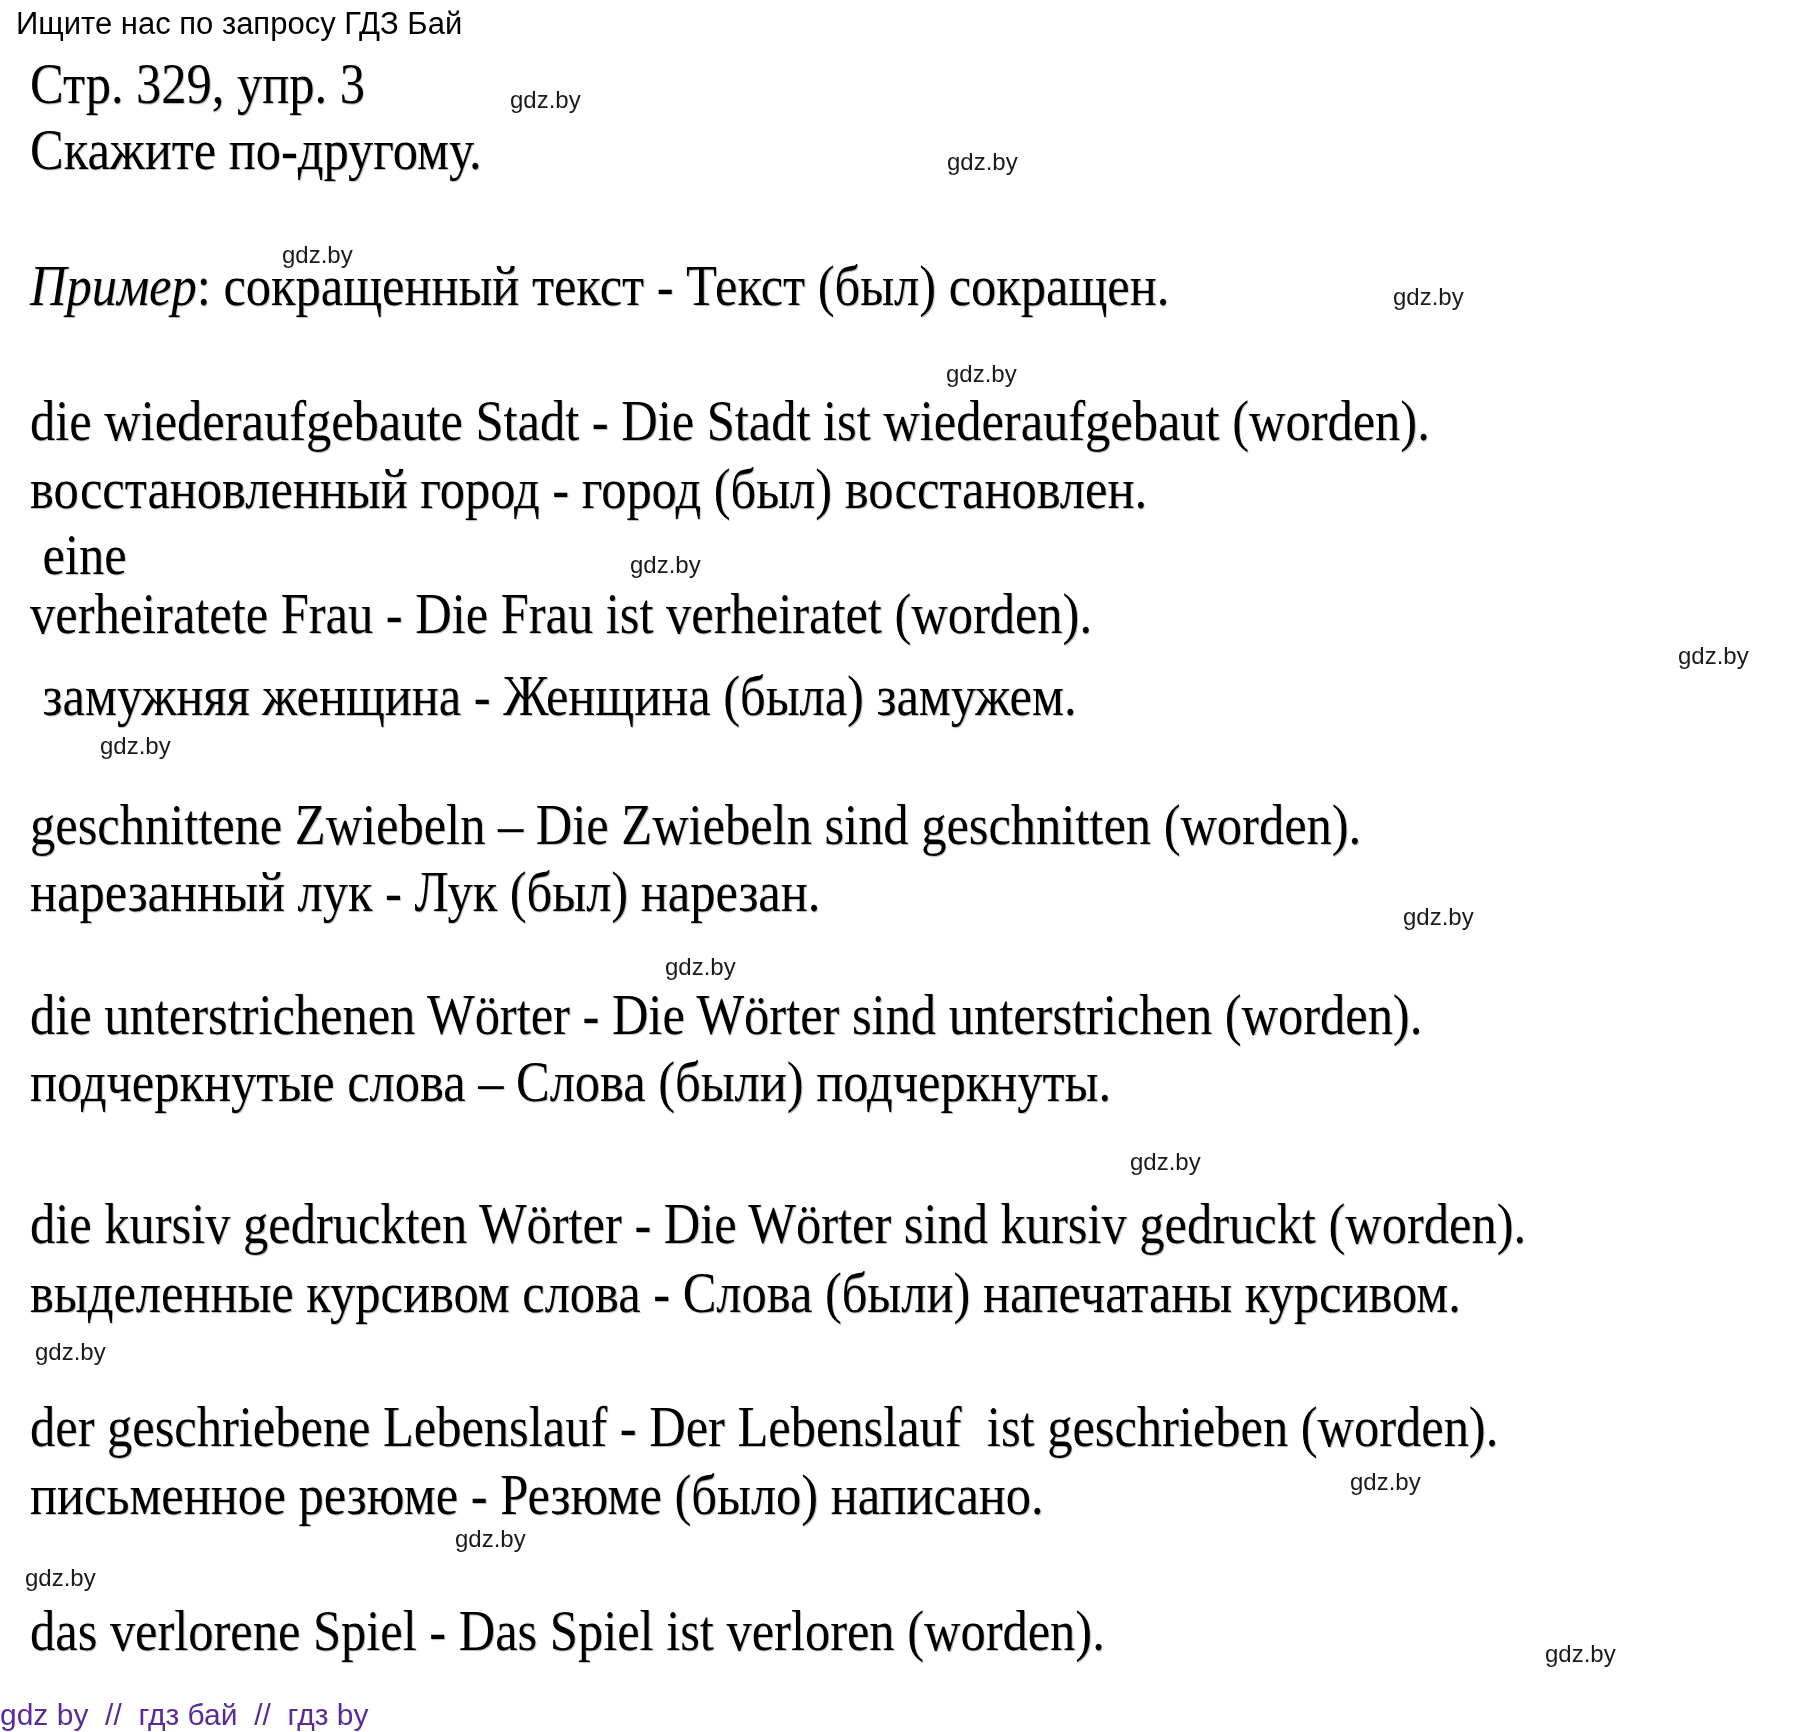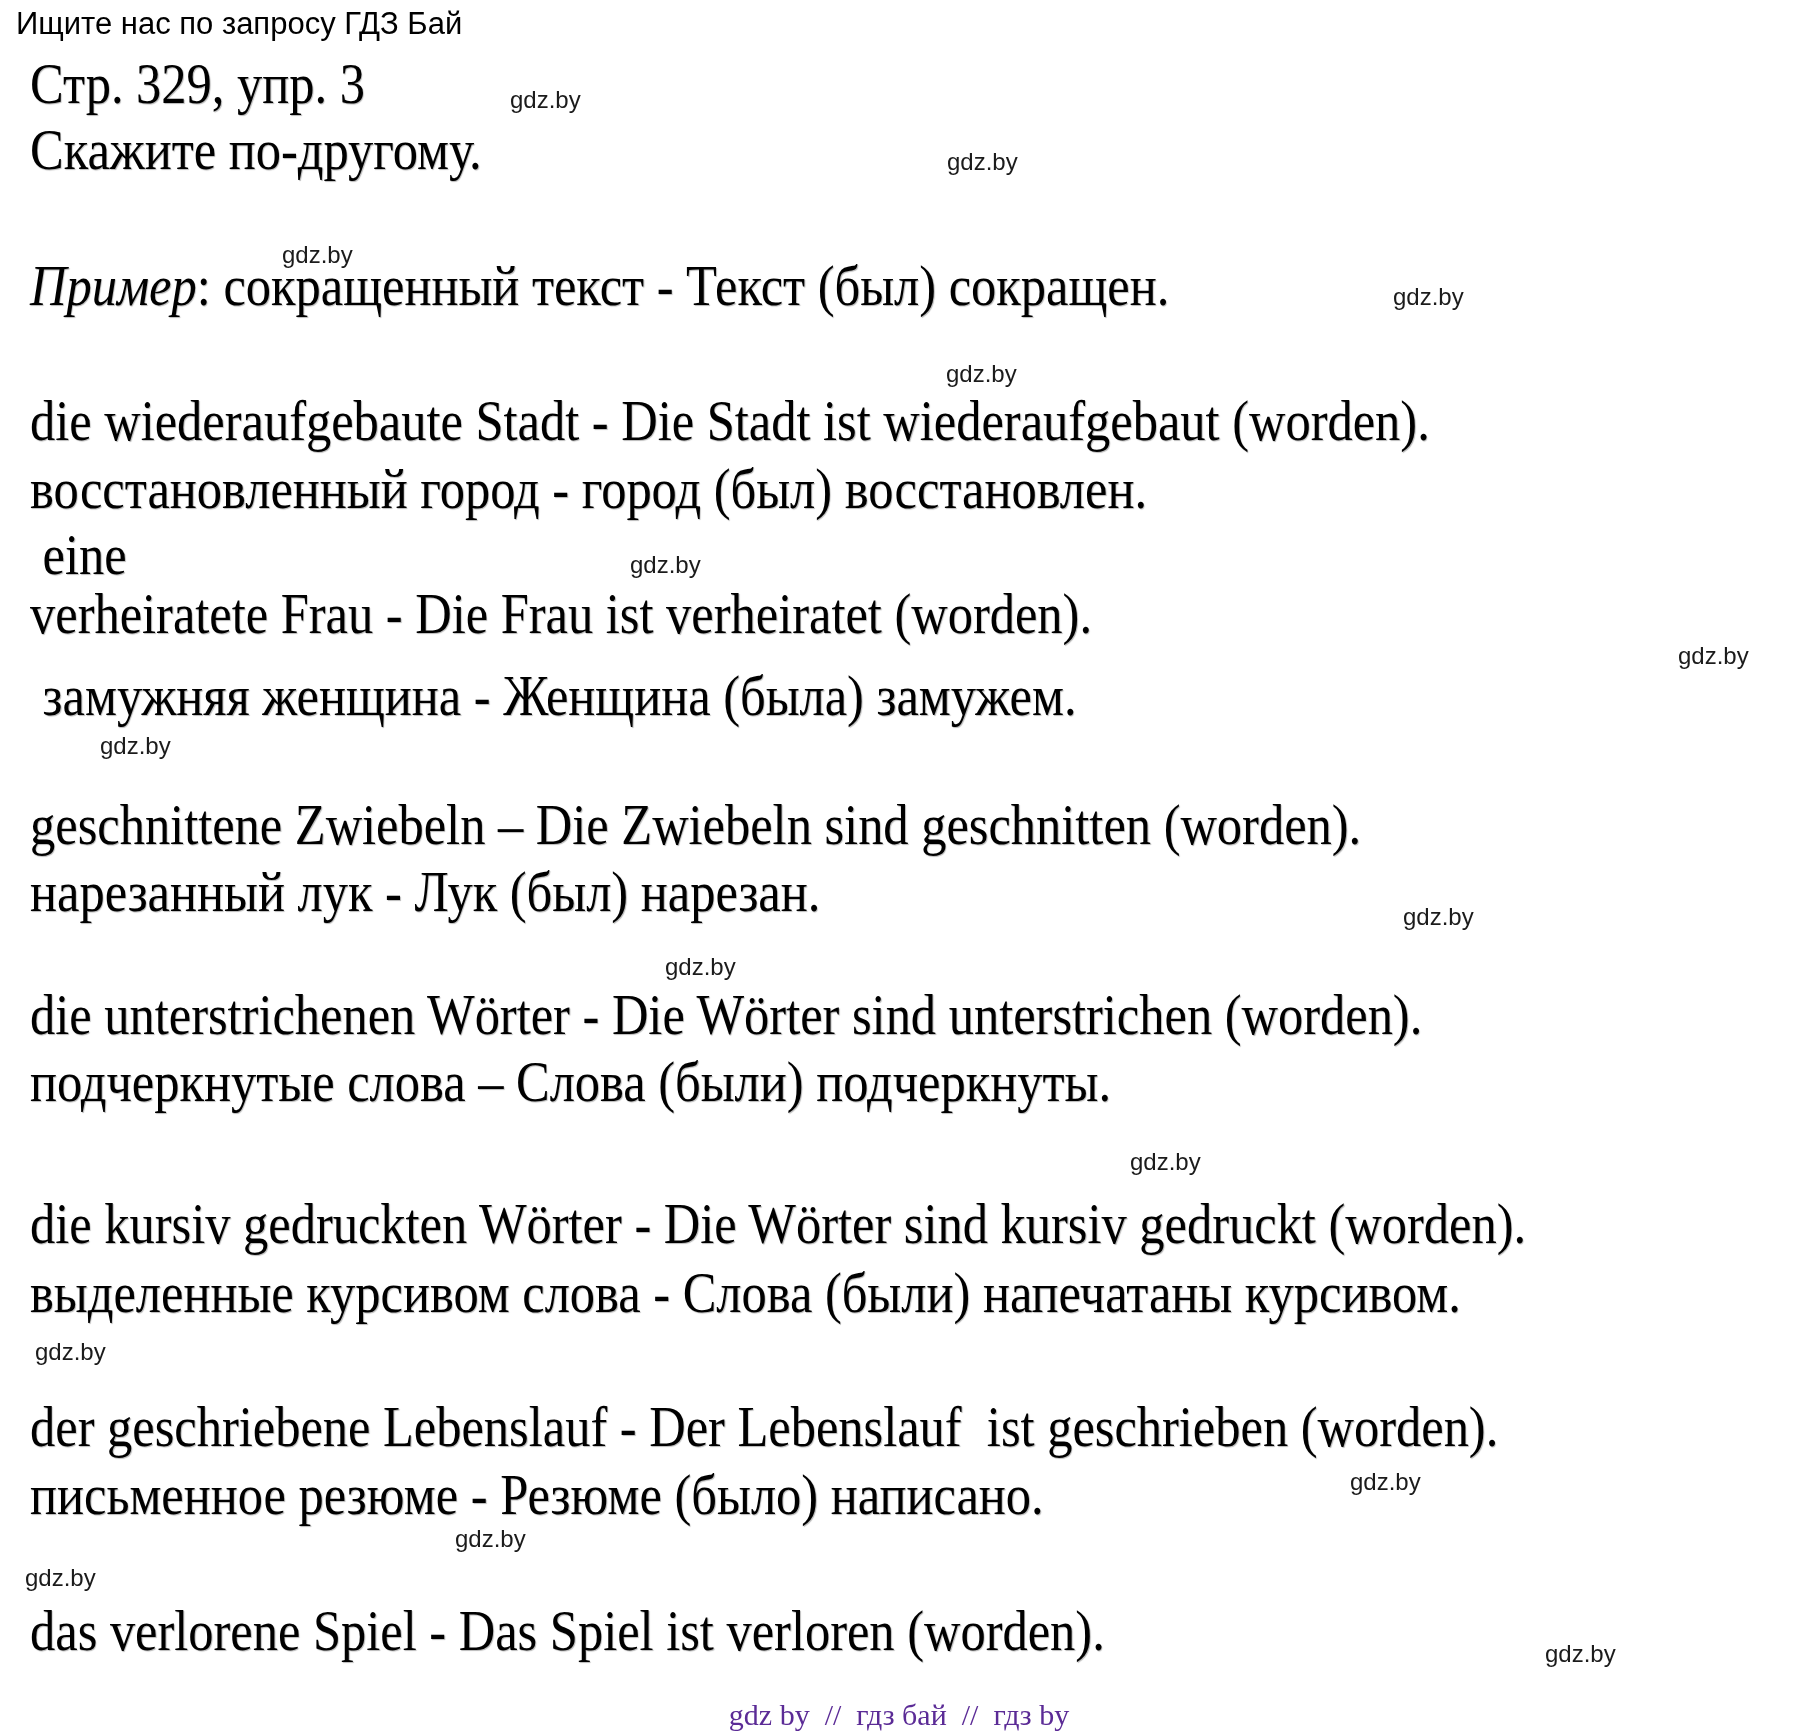--- a/index.html
+++ b/index.html
@@ -41,22 +41,21 @@
     font-size: 24px;
     line-height: 1;
     color: #1b1b1b;
     white-space: pre;
   }
   .footer {
     position: absolute;
     top: 1698px;
     left: 0;
     width: 100%;
-    text-align: center;
-    font-family: Liberation Serif, serif;
+    font-family: Liberation Sans, sans-serif;
     font-size: 30px;
     color: #5b2b96;
     white-space: pre;
   }
 </style>
 </head>
 <body>
 
 <div class="page">
 

